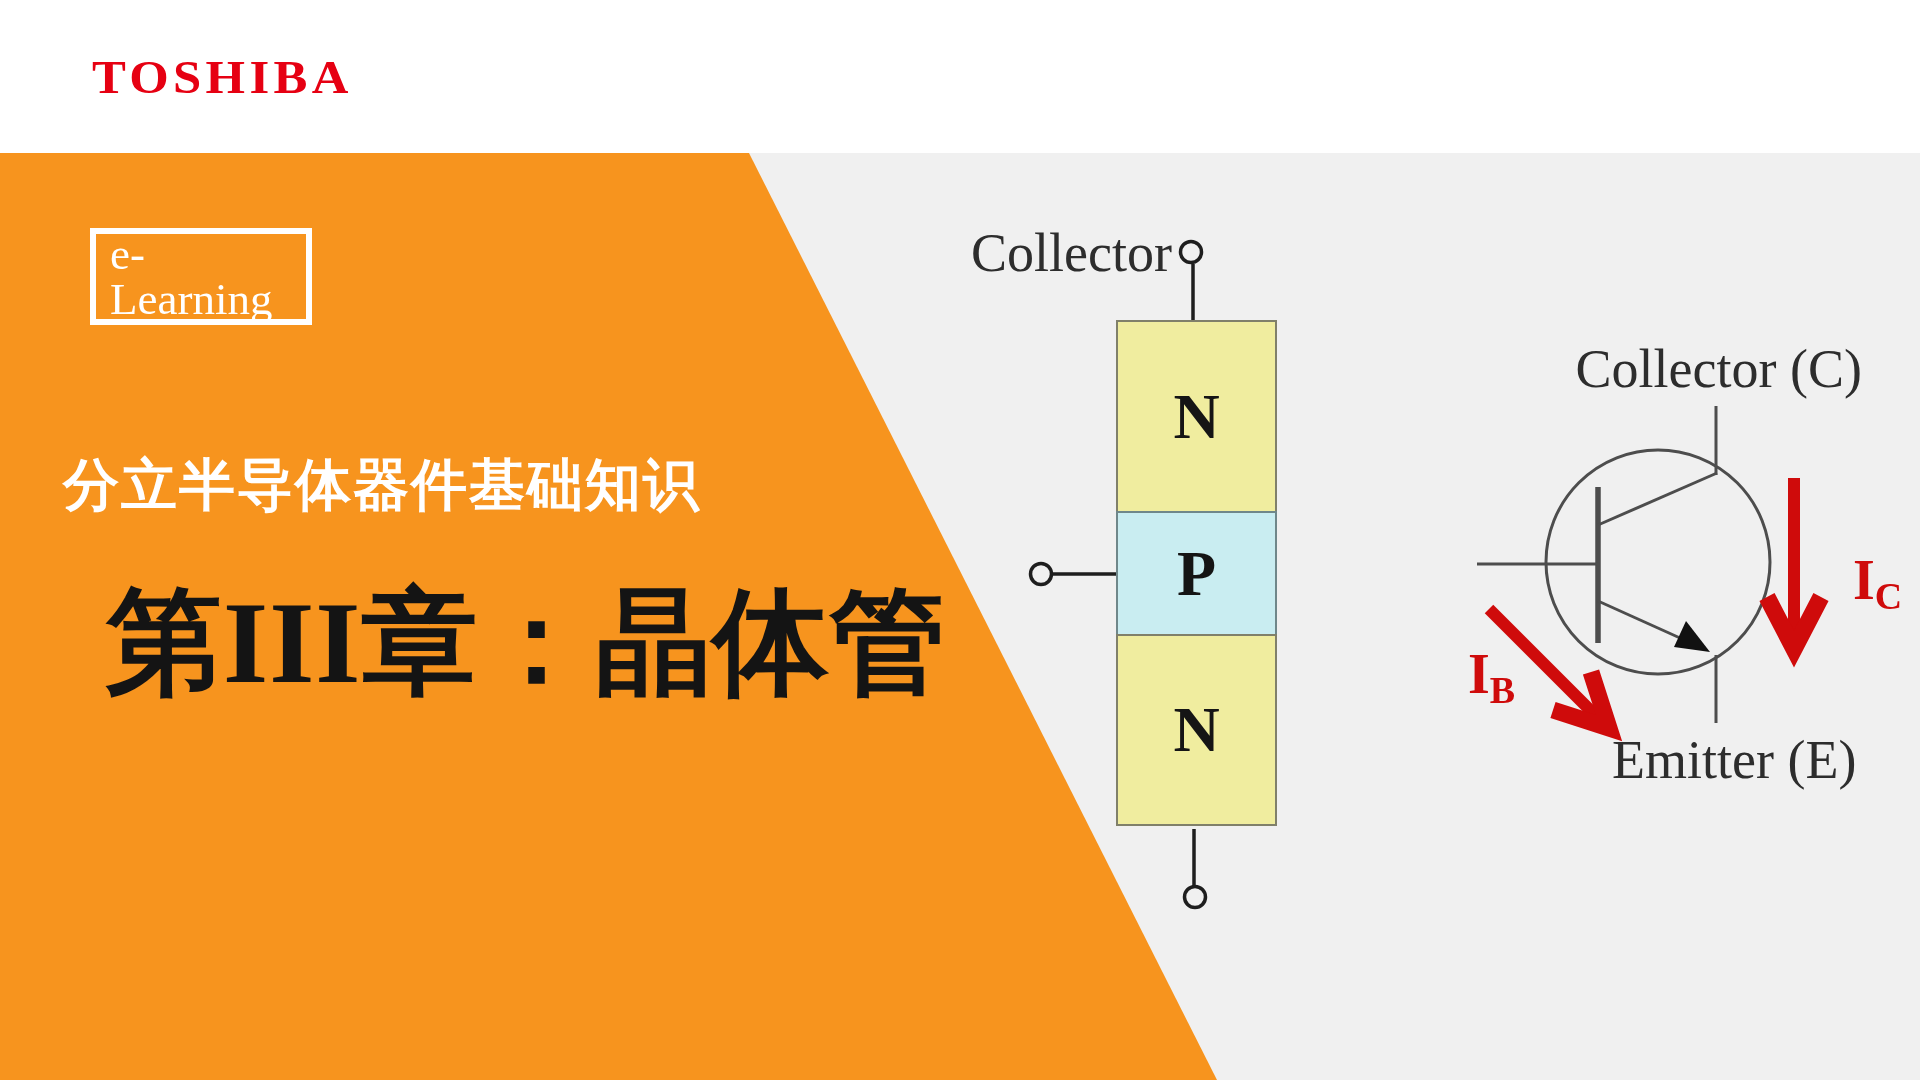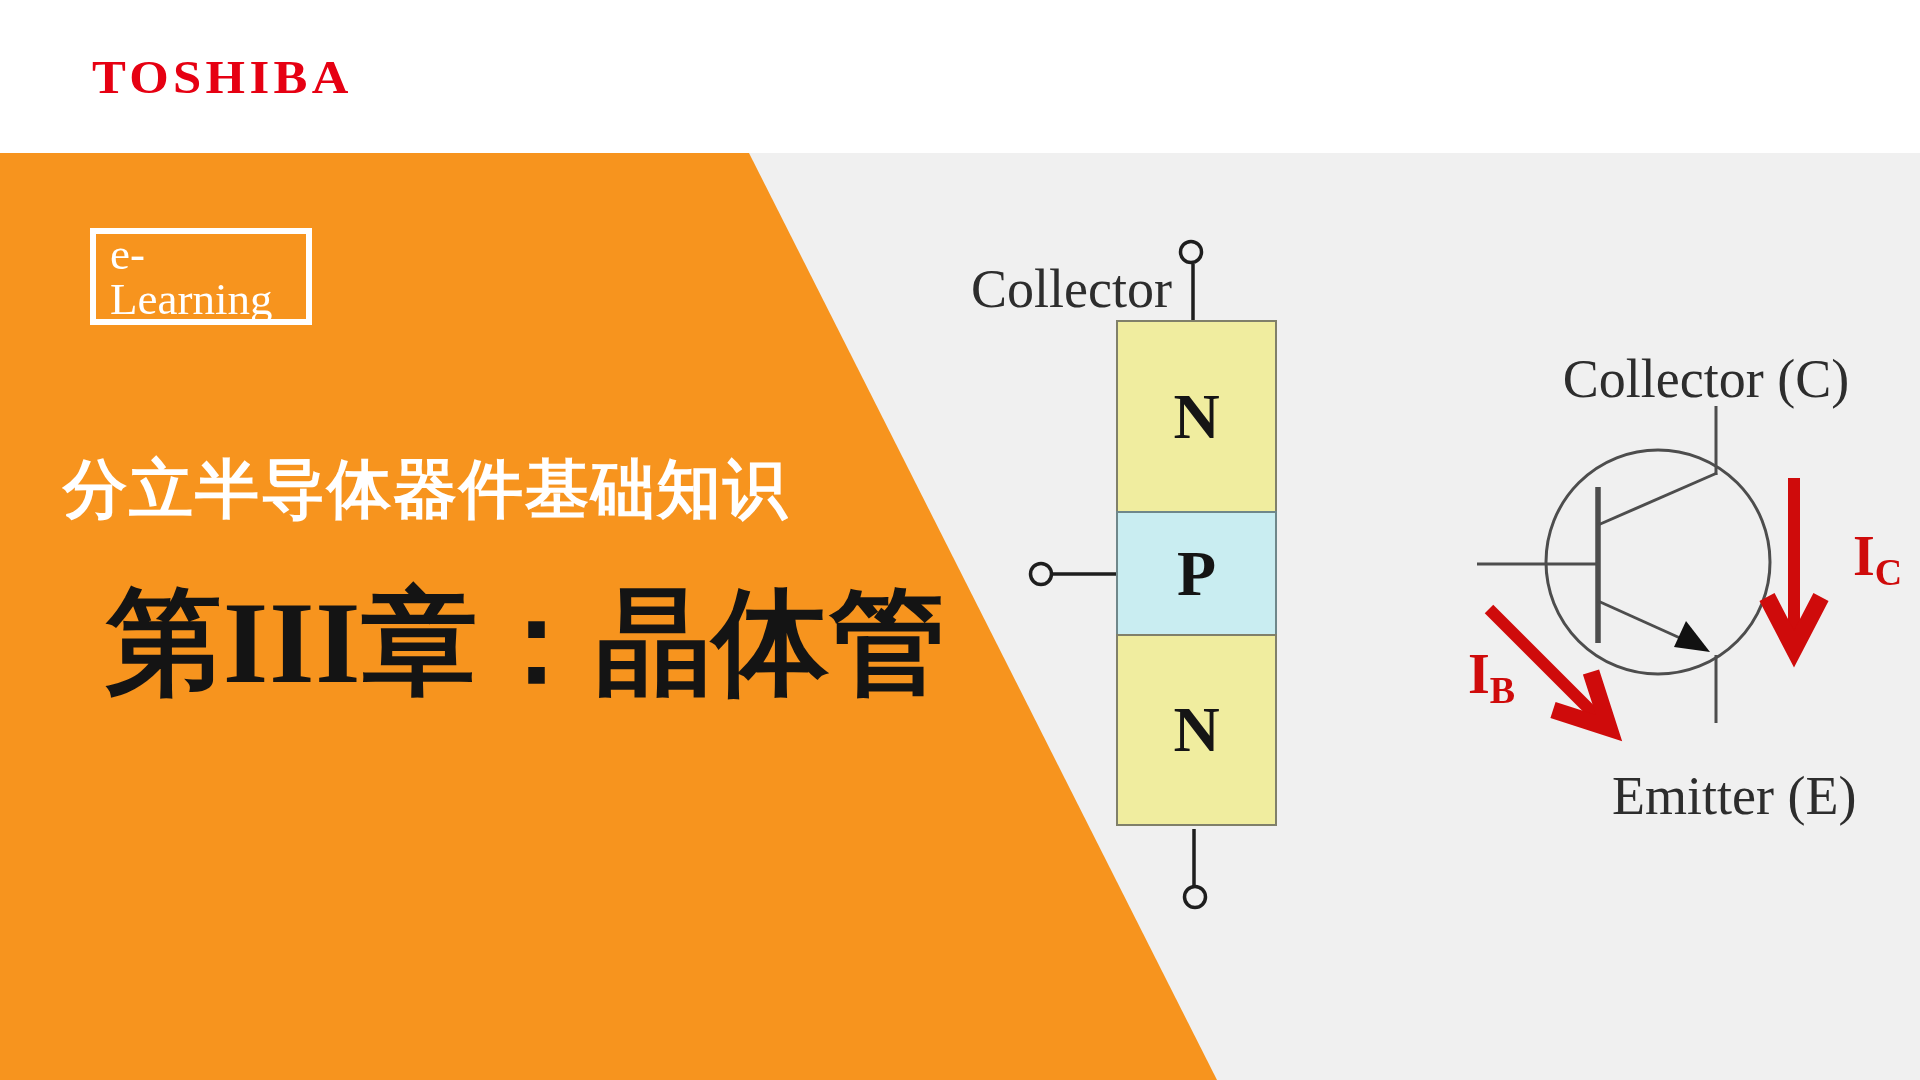--- a/index.html
+++ b/index.html
@@ -13,36 +13,36 @@
 
   
   .hero{position:absolute;left:0;top:153px;width:1920px;height:927px;background:#f0f0f0;}
   .orange-wedge{position:absolute;left:0;top:0;width:1920px;height:927px;background:#f7941e;
         clip-path:polygon(0 0,749px 0,1217px 927px,0 927px);}
 
   .elearning-badge{position:absolute;left:90px;top:75px;width:222px;height:97px;
         border:6px solid #ffffff;box-sizing:border-box;display:flex;align-items:center;}
   .elearning-badge span{color:#ffffff;font-size:45px;padding-left:14px;line-height:1;}
 
-  .hero-subtitle{position:absolute;left:63px;top:302px;color:#ffffff;font-size:64px;
+  .hero-subtitle{position:absolute;left:63px;top:302px;color:#ffffff;font-size:56px;
         font-weight:bold;line-height:1.1;letter-spacing:2px;white-space:nowrap;}
   .hero-title{position:absolute;left:66px;top:424px;color:#141414;font-size:116px;
         font-weight:bold;line-height:1.15;letter-spacing:1px;white-space:nowrap;margin-left:40px;}
 
   
-  .diag-label{position:absolute;color:#2d2d2d;font-size:54px;line-height:1;white-space:nowrap;margin-top:36px;}
+  .diag-label{position:absolute;color:#2d2d2d;font-size:54px;line-height:1;white-space:nowrap;}
   .lbl-collector-term{left:900px;top:226px;width:272px;text-align:right;}
-  .lbl-collector-c{left:1550px;top:316px;width:312px;text-align:center;}
+  .lbl-collector-c{left:1550px;top:342px;width:312px;text-align:right;}
   .lbl-base-b{left:1336px;top:479px;}
   .lbl-emitter-e{left:1612px;top:733px;text-align:right;}
 
   .current-label{position:absolute;color:#cf0b0b;font-weight:bold;line-height:1;white-space:nowrap;}
   .current-label .main{font-size:56px;}
   .current-label .sub{font-size:38px;vertical-align:-10px;}
-  .lbl-ic{left:1853px;top:528px;}
+  .lbl-ic{left:1853px;top:552px;}
   .lbl-ib{left:1468px;top:646px;}
 
   
   .npn-stack{position:absolute;left:1116px;top:320px;width:161px;}
   .layer{width:161px;box-sizing:border-box;display:flex;align-items:center;justify-content:center;
         font-weight:bold;font-size:64px;color:#151515;}
   .layer-n1{height:193px;background:#f0ed9f;border:2px solid #80806a;}
   .layer-p {height:125px;background:#c9edf1;border:2px solid #6f878a;margin-top:-2px;}
   .layer-n2{height:192px;background:#f0ed9f;border:2px solid #80806a;margin-top:-2px;}
 

